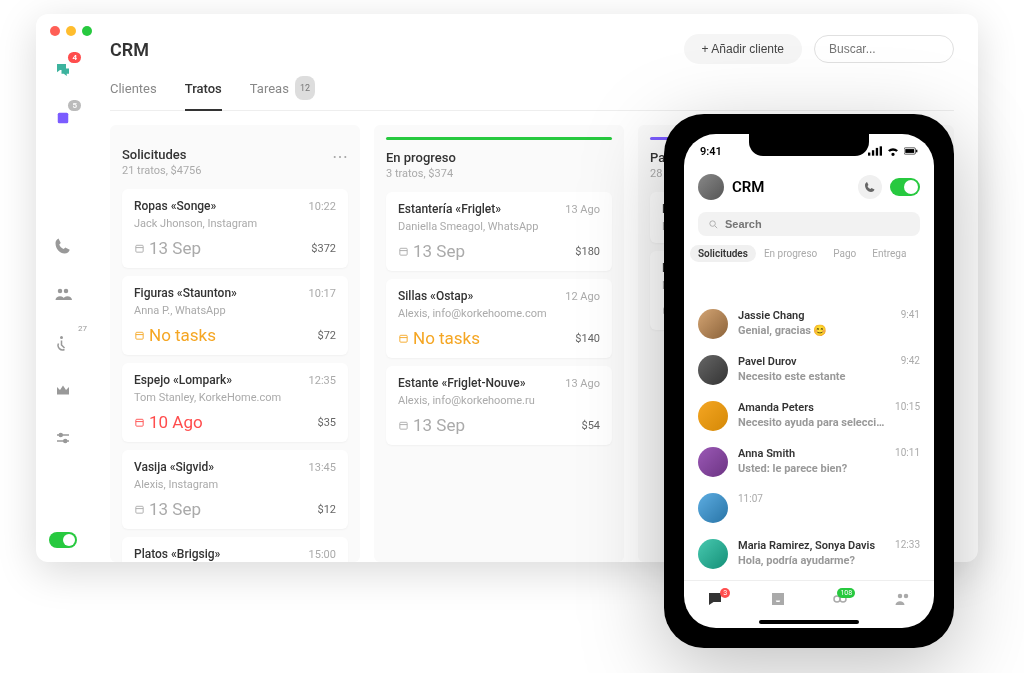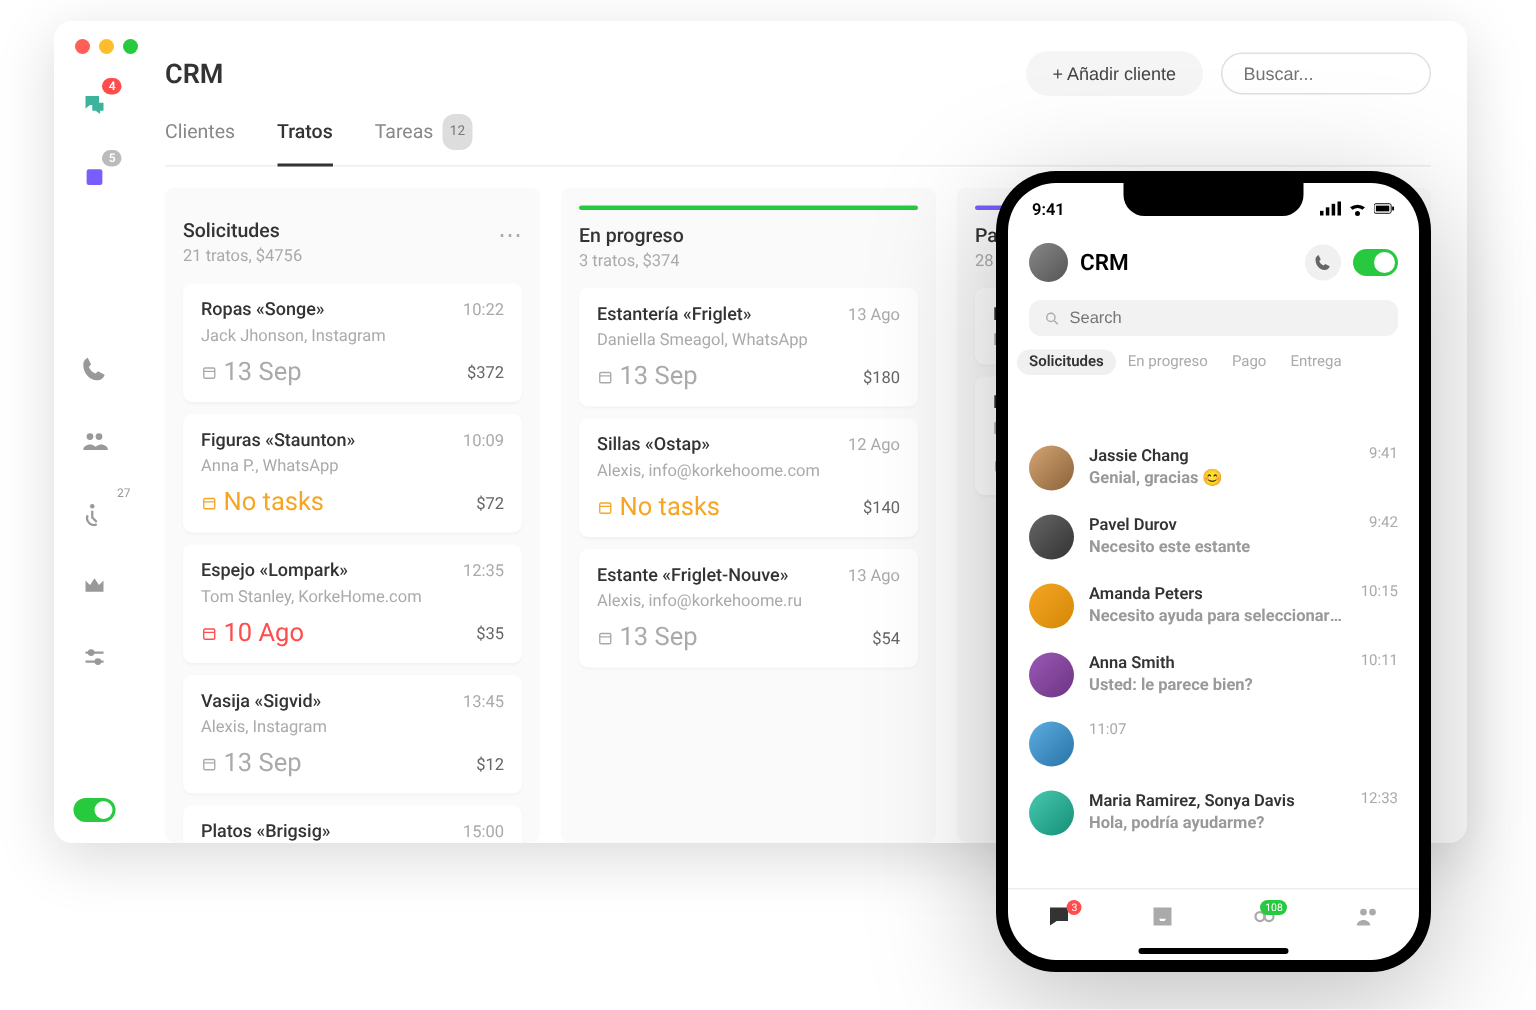--- a/index.html
+++ b/index.html
@@ -55,38 +55,38 @@
 .card-sub { font-size: 11px; color: #aaa; margin-top: 4px; }
 .card-row2 { display: flex; justify-content: space-between; align-items: center; margin-top: 8px; }
 .card-date { font-size: 17px; color: #aaa; display: flex; align-items: center; gap: 4px; }
 .card-date svg { width: 11px; height: 11px; }
 .card-date.warn { color: #f5a623; }
 .card-date.error { color: #ff4d4d; }
 .card-price { font-size: 11px; color: #666; }
 
 
 .phone-wrap { position: absolute; left: 664px; top: 114px; width: 290px; height: 534px; filter: drop-shadow(0 20px 40px rgba(0,0,0,0.25)); }
-.phone { width: 100%; height: 100%; background: #000; border-radius: 40px; padding: 8px; }
+.phone { width: 100%; height: 100%; background: #000; border-radius: 40px; padding: 20px; }
 .phone-screen { width: 100%; height: 100%; background: #fff; border-radius: 32px; overflow: hidden; position: relative; display: flex; flex-direction: column; }
 .notch { position: absolute; top: 0; left: 50%; transform: translateX(-50%); width: 120px; height: 22px; background: #000; border-radius: 0 0 14px 14px; z-index: 10; }
 .status-bar { height: 34px; display: flex; justify-content: space-between; align-items: center; padding: 0 16px; font-size: 11px; font-weight: 600; }
 .status-right { display: flex; gap: 4px; align-items: center; }
 .status-right svg { width: 14px; height: 10px; }
 
 .p-header { display: flex; align-items: center; padding: 6px 14px; gap: 8px; }
 .p-avatar { width: 26px; height: 26px; border-radius: 50%; background: linear-gradient(135deg,#888,#555); }
 .p-title { font-size: 15px; font-weight: 600; flex: 1; }
 .p-icon { width: 24px; height: 24px; border-radius: 50%; background: #f0f0f0; display: flex; align-items: center; justify-content: center; }
 .p-icon svg { width: 12px; height: 12px; color: #666; }
 .p-toggle { width: 30px; height: 18px; background: #27c93f; border-radius: 9px; position: relative; }
 .p-toggle::after { content: ""; position: absolute; width: 14px; height: 14px; background: #fff; border-radius: 50%; top: 2px; right: 2px; }
 
 .p-search { margin: 6px 14px; background: #f2f2f2; border-radius: 8px; padding: 6px 10px; display: flex; align-items: center; gap: 6px; }
 .p-search svg { width: 11px; height: 11px; color: #aaa; }
-.p-search input { border: none; background: transparent; outline: none; font-size: 11px; color: #999; flex: 1; }
+.p-search input { border: none; background: transparent; outline: none; font-size: 11px; color: #999; flex: 1; font-weight: bold; }
 
 .p-tabs { display: flex; gap: 16px; padding: 6px 14px 10px; font-size: 10px; }
 .p-tab { color: #aaa; cursor: pointer; }
 .p-tab.active { color: #333; font-weight: 600; background: #f0f0f0; padding: 3px 8px; border-radius: 10px; margin: -3px -8px; }
 
 .p-list { flex: 1; overflow: hidden; padding: 0 14px; margin-top: 32px; }
 .p-item { display: flex; align-items: flex-start; gap: 10px; padding: 8px 0; }
 .p-item-avatar { width: 30px; height: 30px; border-radius: 50%; flex-shrink: 0; }
 .p-item-body { flex: 1; min-width: 0; }
 .p-item-name { font-size: 11px; font-weight: 600; color: #333; }
@@ -219,21 +219,21 @@
                   <line x1="4" y1="10" x2="20" y2="10"></line>
                 </svg>
                 <span>13 Sep</span>
               </div>
               <div class="card-price">$372</div>
             </div>
           </div>
           <div class="card">
             <div class="card-row1">
               <div class="card-title">Figuras «Staunton»</div>
-              <div class="card-time">10:09</div>
+              <div class="card-time">10:17</div>
             </div>
             <div class="card-sub">Anna P., WhatsApp</div>
             <div class="card-row2">
               <div class="card-date warn">
                 <svg viewBox="0 0 24 24" fill="none" stroke="currentColor" stroke-width="2">
                   <rect x="4" y="5" width="16" height="15" rx="2"></rect>
                   <line x1="4" y1="10" x2="20" y2="10"></line>
                 </svg>
                 <span>No tasks</span>
               </div>

